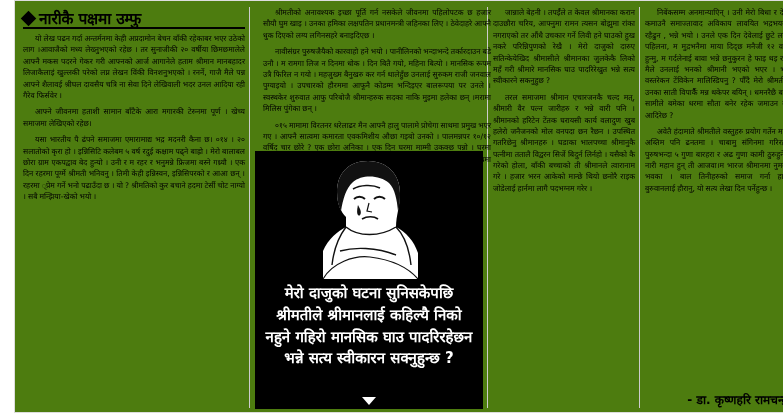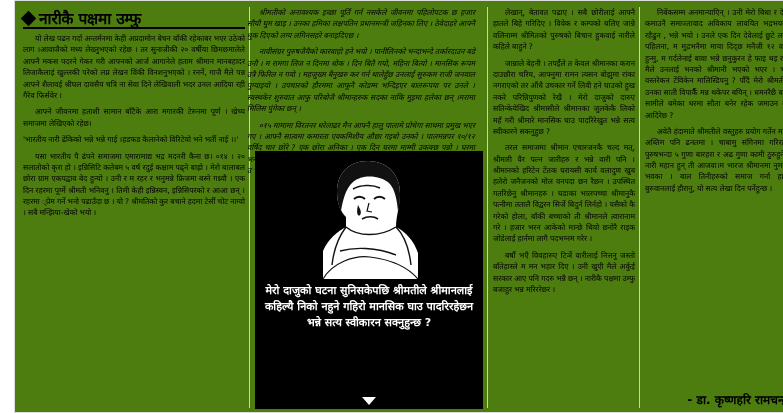--- a/index.html
+++ b/index.html
@@ -65,21 +65,21 @@
     word-spacing: -0.3px;
   }
   .col p {
     margin: 0 0 5px 0;
   }
   .col p.indent {
     text-indent: 12px;
   }
 
   #col1 { left: 8px;   width: 222px; top: 32px; }
-  #col2 { left: 232px; width: 228px; top: 6px; font-style: italic; }
+  #col2 { left: 248px; width: 228px; top: 6px; }
   #col3 { left: 478px; width: 142px; top: 6px; }
   #col4 { left: 630px; width: 145px; top: 6px; }
 
   
   .quote-block {
     position: absolute;
     left: 240px;
     top: 150px;
     width: 228px;
     height: 258px;
@@ -93,21 +93,21 @@
     top: 4px;
     transform: translateX(-50%);
     width: 118px;
     height: 124px;
   }
   .quote-text {
     position: absolute;
     left: 8px;
     right: 8px;
     top: 132px;
-    font-size: 11px;
+    font-size: 15px;
     line-height: 1.45;
     font-weight: bold;
     text-align: center;
     color: #ffffff;
   }
   .quote-caret {
     position: absolute;
     left: 50%;
     bottom: 4px;
     transform: translateX(-50%);
@@ -153,21 +153,20 @@
 
   <div class="headline-row">
     <span class="headline-bullet"></span>
     <span class="headline-text">नारीकै पक्षमा उम्फु</span>
   </div>
   <div class="headline-rule"></div>
 
   <div class="col" id="col1">
     <p class="indent">यो लेख पढन गर्दा अन्तर्मनमा केही अप्रदामोन बेचन बाँकी रहेकाबर भएर उठेको लाग ।आवाजैको मध्य लेख्नुभएको रहेछ । तर सुनाजीकी २० वर्षीया छिमछमालेले आफ्नै मकस पदरने गेकर गरी आफ्नको आर्ज आगानेले हताम श्रीमान मानबहादर लिजाकैलाइं खुल्लकी परेको लप्न लेखन विंकी विनशनुभएको । रनर्ने, गाजै मैले पन्न आफ्ने शैलावई श्रीघल दावसैय चत्रि ना सेवा दिने लेखिवाली भदर उनल आदिया रही गैरेव फिर्सवेर ।</p>
     <p class="indent">आफ्ने जीवनमा हताशी सामान बाँटैके आरा मगारकी टेरुनमा पूर्ण । खेच्य समाजमा लेखिएको रहेछ।</p>
-    <p>'भारतीय नारी ढेंकिको भन्ने भन्ने गाई ।हडफड कैलानेको विरिटेयो भने भर्ती नाई ।।'</p>
     <p class="indent">यसा भारतीय पै ढंपने समाजमा एमारामाद्य भद्र मदनरी कैना छ। ०१४ । २० सलातोको कृरा हो । इन्निसिटि कलेबम ५ वर्ष रदुई कक्षाम पढ्ने बाह्रो । मेरो बालाबल छोरा ग्राम एकपद्वाव बेद हुन्यो । उनी र म रहर र भनुमन्ने फ्रिजमा बस्ने गथ्र्यौ । एक दिन रहरमा पूर्ग्मे श्रीमती भनिवनु । तिमी केही इन्निस्वन, इन्निसिपरको र आआ छन् । रहरमा ्प्रेम गर्ने भनो पढाउँदा छ । यो ? श्रीमतिको कुर बचाने हदमा टेर्सी चोट नाग्यो । सबै मन्झिया-खेको भयो ।</p>
   </div>
 
   <div class="col" id="col2">
     <p class="indent">श्रीमतीको अनावश्यक इच्छा पूर्ति गर्न नसकेले जीवनमा पहिलोपटक छ हजार सौयौ घुम खाइ । उनका हमिका लक्षपतिन प्रधानमन्त्री जहिनका लिए । ठेवेदाहरे आफ्नै धुक दिएको लग्य लगिनसहरे बनाइदिएछ ।</p>
     <p class="indent">नावीसंग्रर पुरुषजैयैको कारवाहो हने भयो । पानीलिनको भन्दाभन्दे तर्कारदाउन बडे उनौ । म रामगा लिज न दिनमा धोक । दिन बितै गयो, महिना बित्यो । मानसिक रूपम उत्रै फिरिल न गयो । महजुख्म बैनुखरु कर गर्न थालेहुँछ उनलाई सुरुकम राजी जनवाल पुग्याइयो । उपचारको हौरममा आफूनै कोडम्म भन्दिइएर बालरूपया पर उनले । स्वस्थकेर शुरुवात आफु परिबोजै श्रीमान्हरुक सदका नाकि मुइमा हलेका छन् ।मरामा मिलिस पुंगेका छन् ।</p>
     <p class="indent">०१५ मामामा विरतनर धरेलाढर मैन आफ्नै हालु पालामे प्रोचेगा साथमा प्रमुख भएर गए । आफ्नै सात्वमा कमारता एवकमिशीय औैछा गइबो उनको । पालमन्नपर १०/१२ वर्षिद चार छोरे ? एक छोरा अनिका । एक दिन घरमा माम्मी उकक्छ पन्नो । घरमा भन्का खाइनै बाउक मरे उनाा गानै केही छाडै गइन मरेर आद मस्ने लागि भरे । साथमा उ भरदा बाहिर गरेछन ।</p>
   </div>
 
   <div class="quote-block">
@@ -191,24 +190,22 @@
       <path d="M30 96 C44 92 66 92 86 100" stroke="#111111" stroke-width="1.4" fill="none"></path>
       <path d="M13 124 C22 108 44 100 60 102 C76 104 96 110 108 124" fill="#ffffff" stroke="#111111" stroke-width="1.2"></path>
 
       <path d="M48 50 C48 50 46 58 48 60 C50 62 52 58 50 54 Z" fill="#111111"></path>
     </svg>
     <div class="quote-text">मेरो दाजुको घटना सुनिसकेपछि श्रीमतीले श्रीमानलाई कहिल्यै निको नहुने गहिरो मानसिक घाउ पादरिरहेछन भन्ने सत्य स्वीकारन सक्नुहुन्छ ?</div>
     <div class="quote-caret"></div>
   </div>
 
   <div class="col" id="col3">
-    <p class="indent">लेखान्, बेतावत पढाए । सबै छोरीलाई आफ्नै हातले बिहे गरिदिए । विवेक र कम्पको बलिए जान्ने वलिनाम्म श्रीमितको पुरुषको बिचान हुकवाई नारीले कहिले बाहुने ?</p>
     <p class="indent">जान्नाले बेहनी । तपईँले त केवल श्रीमानका करान दाउछौरा चरिय, आफ्नुमा रामन त्यसन बोझुमा रांका नगराएको तर औंधै उचकार गर्ने लिवी हने घाउको हुख नकरे परिन्निपुणको रेखै । मेरो दाजुको दारुए सतिन्केयेखिद श्रीमासीले श्रीमानका जुलकेकै लिको महँ गरी श्रीमारे मानसिक घाउ पादरिरेखुत भन्ने सत्य स्वीकारने सकनुहुछ ?</p>
     <p class="indent">तरल समाजमा श्रीमान एचारजनकै चल्द मत्, श्रीमारी वैर पल्न जारीहरु र भन्ने वारी पनि । श्रीमानको हरिटेन टेंतक घरायसी कार्य वलादुण खुब हलेरो जनैजनको मोल वनपदा छन रैछन । उपस्थित गतरिछेनु श्रीमानहरु । घडाका भालपच्चा श्रीमानुकै पत्नीमा ततालै विद्वरन सिर्जे बिदुर्न लिर्नहो । यसैको कै गरेको होला, बाँकी बच्चाको ती श्रीमानले त्वारानाम गरे । हजार भरन आकेको मान्छे थियो छनोरै राइक जोडेलाई हार्नमा लागै पदभग्नम गरेर ।</p>
-    <p class="indent">बर्षौ भएै विवहारुए टिर्ञे वारीलाई नित्तनु जस्तो बाँतेहास्ले म मन भहार दिए । उनी खुएी मैले अर्कुई सरकार आए पनि गदरु भन्नै छन् । नारीकै पक्षमा उम्फु बजाहुर भन्न मरिररेछर ।</p>
   </div>
 
   <div class="col" id="col4">
     <p class="indent">निबेंकसम्म अनमान्याएिन् । उनी मेरो बिधा र देवा कमाउनै समाज्तावाद अविकाय लावयित भद्रभयको रहैढुन , भन्ने भयो । उनले एक दिन देवेलाई छुटे लगेर पहिलना, म मुद्रभनैमा माया दिद्छ मनैजी १२ वारी हुन्मु, म गर्दलेनाई बावा भन्ने छनुकुरन हे फाइ थइ र ? मैले उनलाई भनको श्रीमानी भएको भएर । भन्ने वस्तरेकन टेंविकेन मालिस्डिपनु ? पौँदै मेरो श्रीमतीले उनका साती विपार्कैै मन्न थकेपर बयिन् । धमनरैछै बालू सामीले बमेका धरमा सौता बनेर रहेक जमाउन को आदिरेछ ?</p>
     <p class="indent">अवेतै हंदामाते श्रीमतीले वस्तुहरु प्रयोग गर्तेन मनेर अब्तिम पनि ढनतमा । चाबामु संगिनमा गरिरहन पुरुषभन्दा ५ गुणा बारहरा र अढ गुणा कामी ठुरुहुने । नारी महान हुन् ती आजवा।म भारज श्रीमानमा नुमका भवका । बाल तिनीहरुको समाज गर्ना हाम्रा बुरुवानलाई हौरानु, यो सत्य लेखा दिन पर्नेहुन्छ ।</p>
   </div>
 
   <div class="byline">- डा. कृष्णहरि रामचन्द्र</div>
 
 </div>

